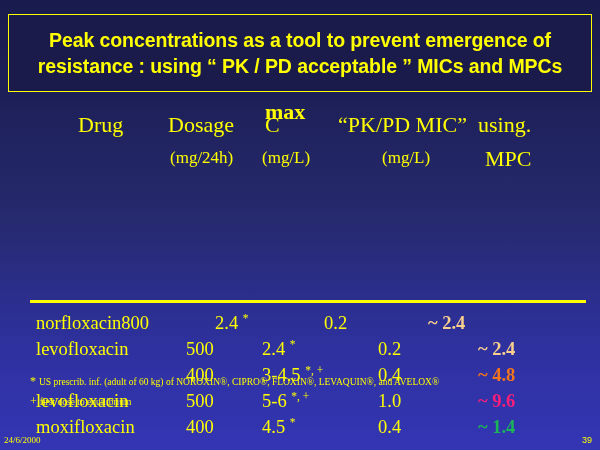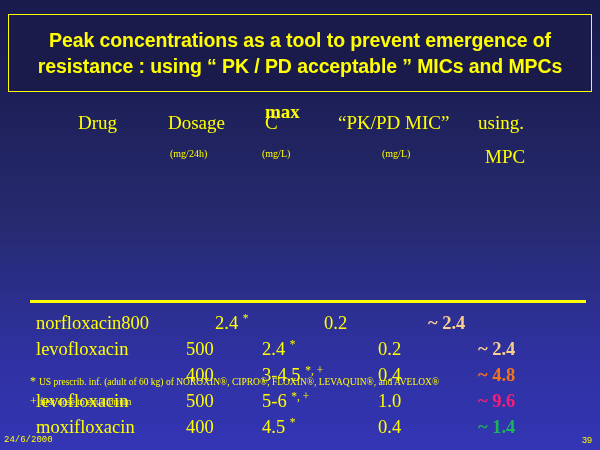--- a/index.html
+++ b/index.html
@@ -55,24 +55,24 @@
   }
 
   .hdr {
     position: relative;
     height: 78px;
     color: #ffff00;
   }
   .hdr span {
     position: absolute;
     white-space: nowrap;
-    font-size: 19px;
+    font-size: 22px;
   }
   .hdr .unit {
-    font-size: 10px;
+    font-size: 17px;
   }
 
   .rule {
     position: absolute;
     left: 30px;
     width: 556px;
     height: 3px;
     background: #ffff00;
   }
   #rule-top { top: 190px; }
@@ -133,21 +133,21 @@
   .footnotes div { white-space: nowrap; }
   .fn-mark { font-size: 12px; }
 
   
   .footer-date {
     position: absolute;
     left: 4px;
     bottom: 5px;
     color: #ffff00;
     font-size: 9px;
-    font-family: Liberation Mono, monospace;
+    font-family: Liberation Serif, serif;
   }
   .footer-page {
     position: absolute;
     right: 8px;
     bottom: 5px;
     color: #ffff00;
     font-size: 9px;
     font-family: "Liberation Sans", sans-serif;
     margin-top: 44px;
   }

